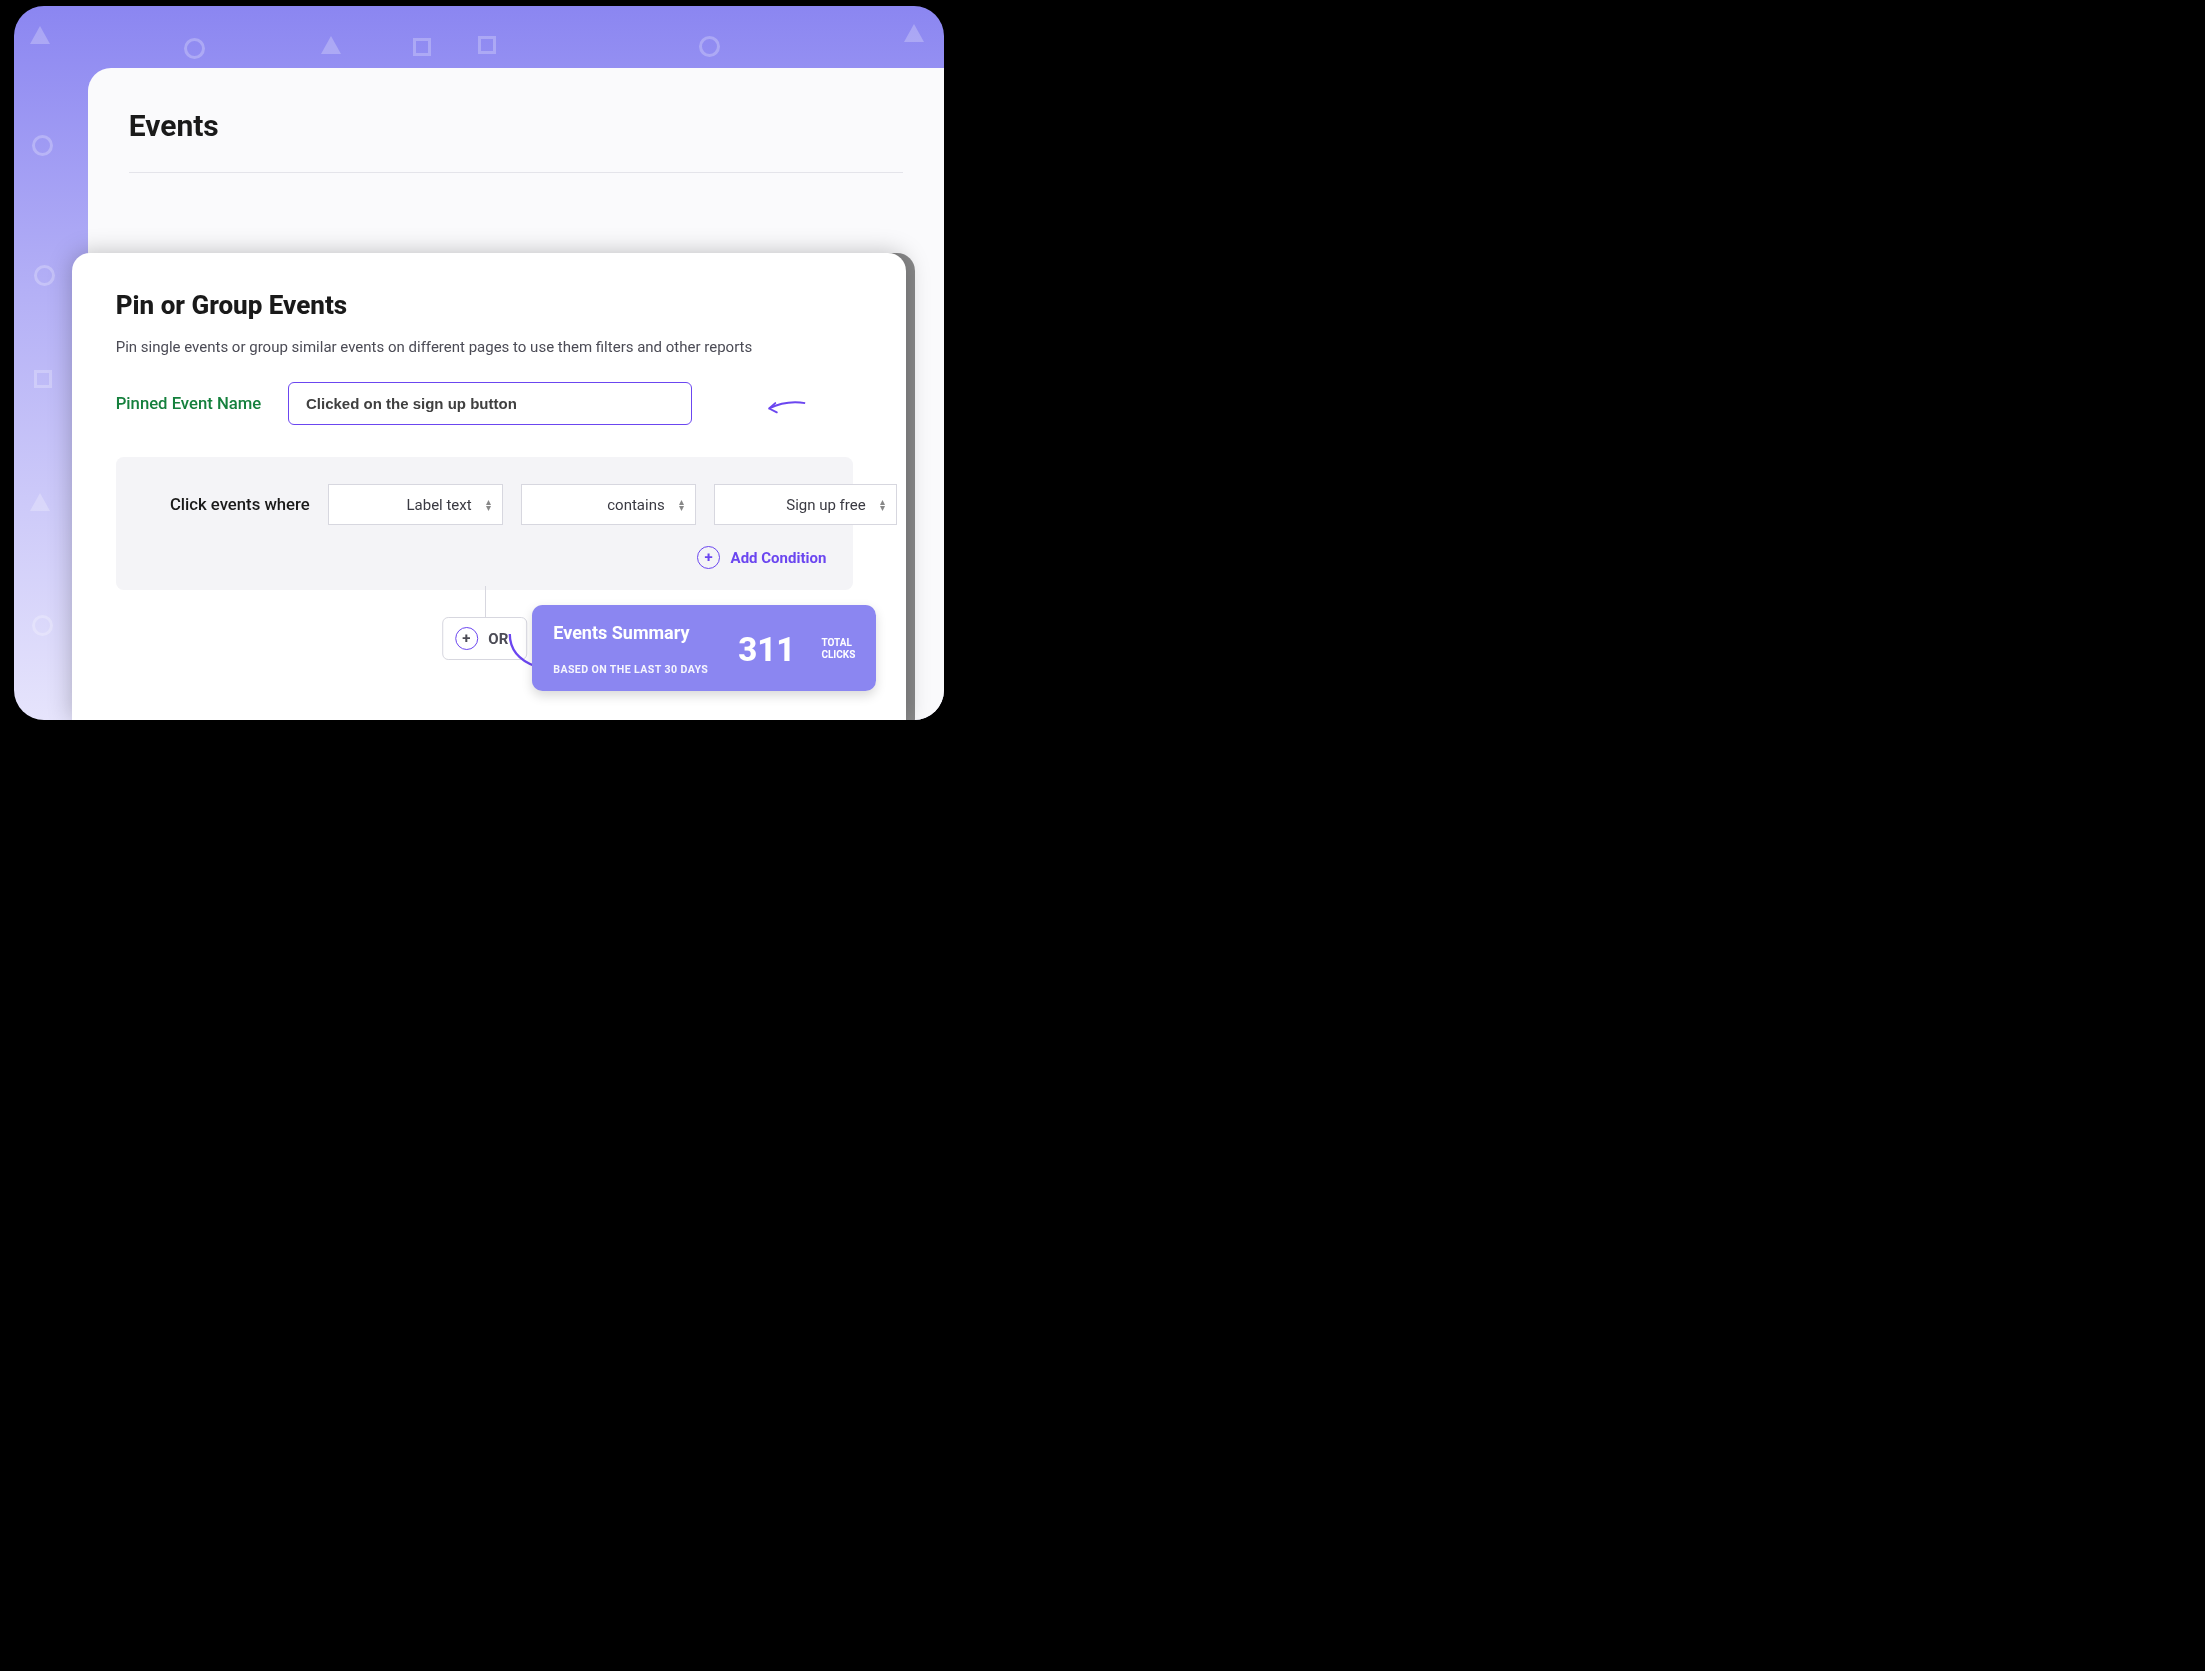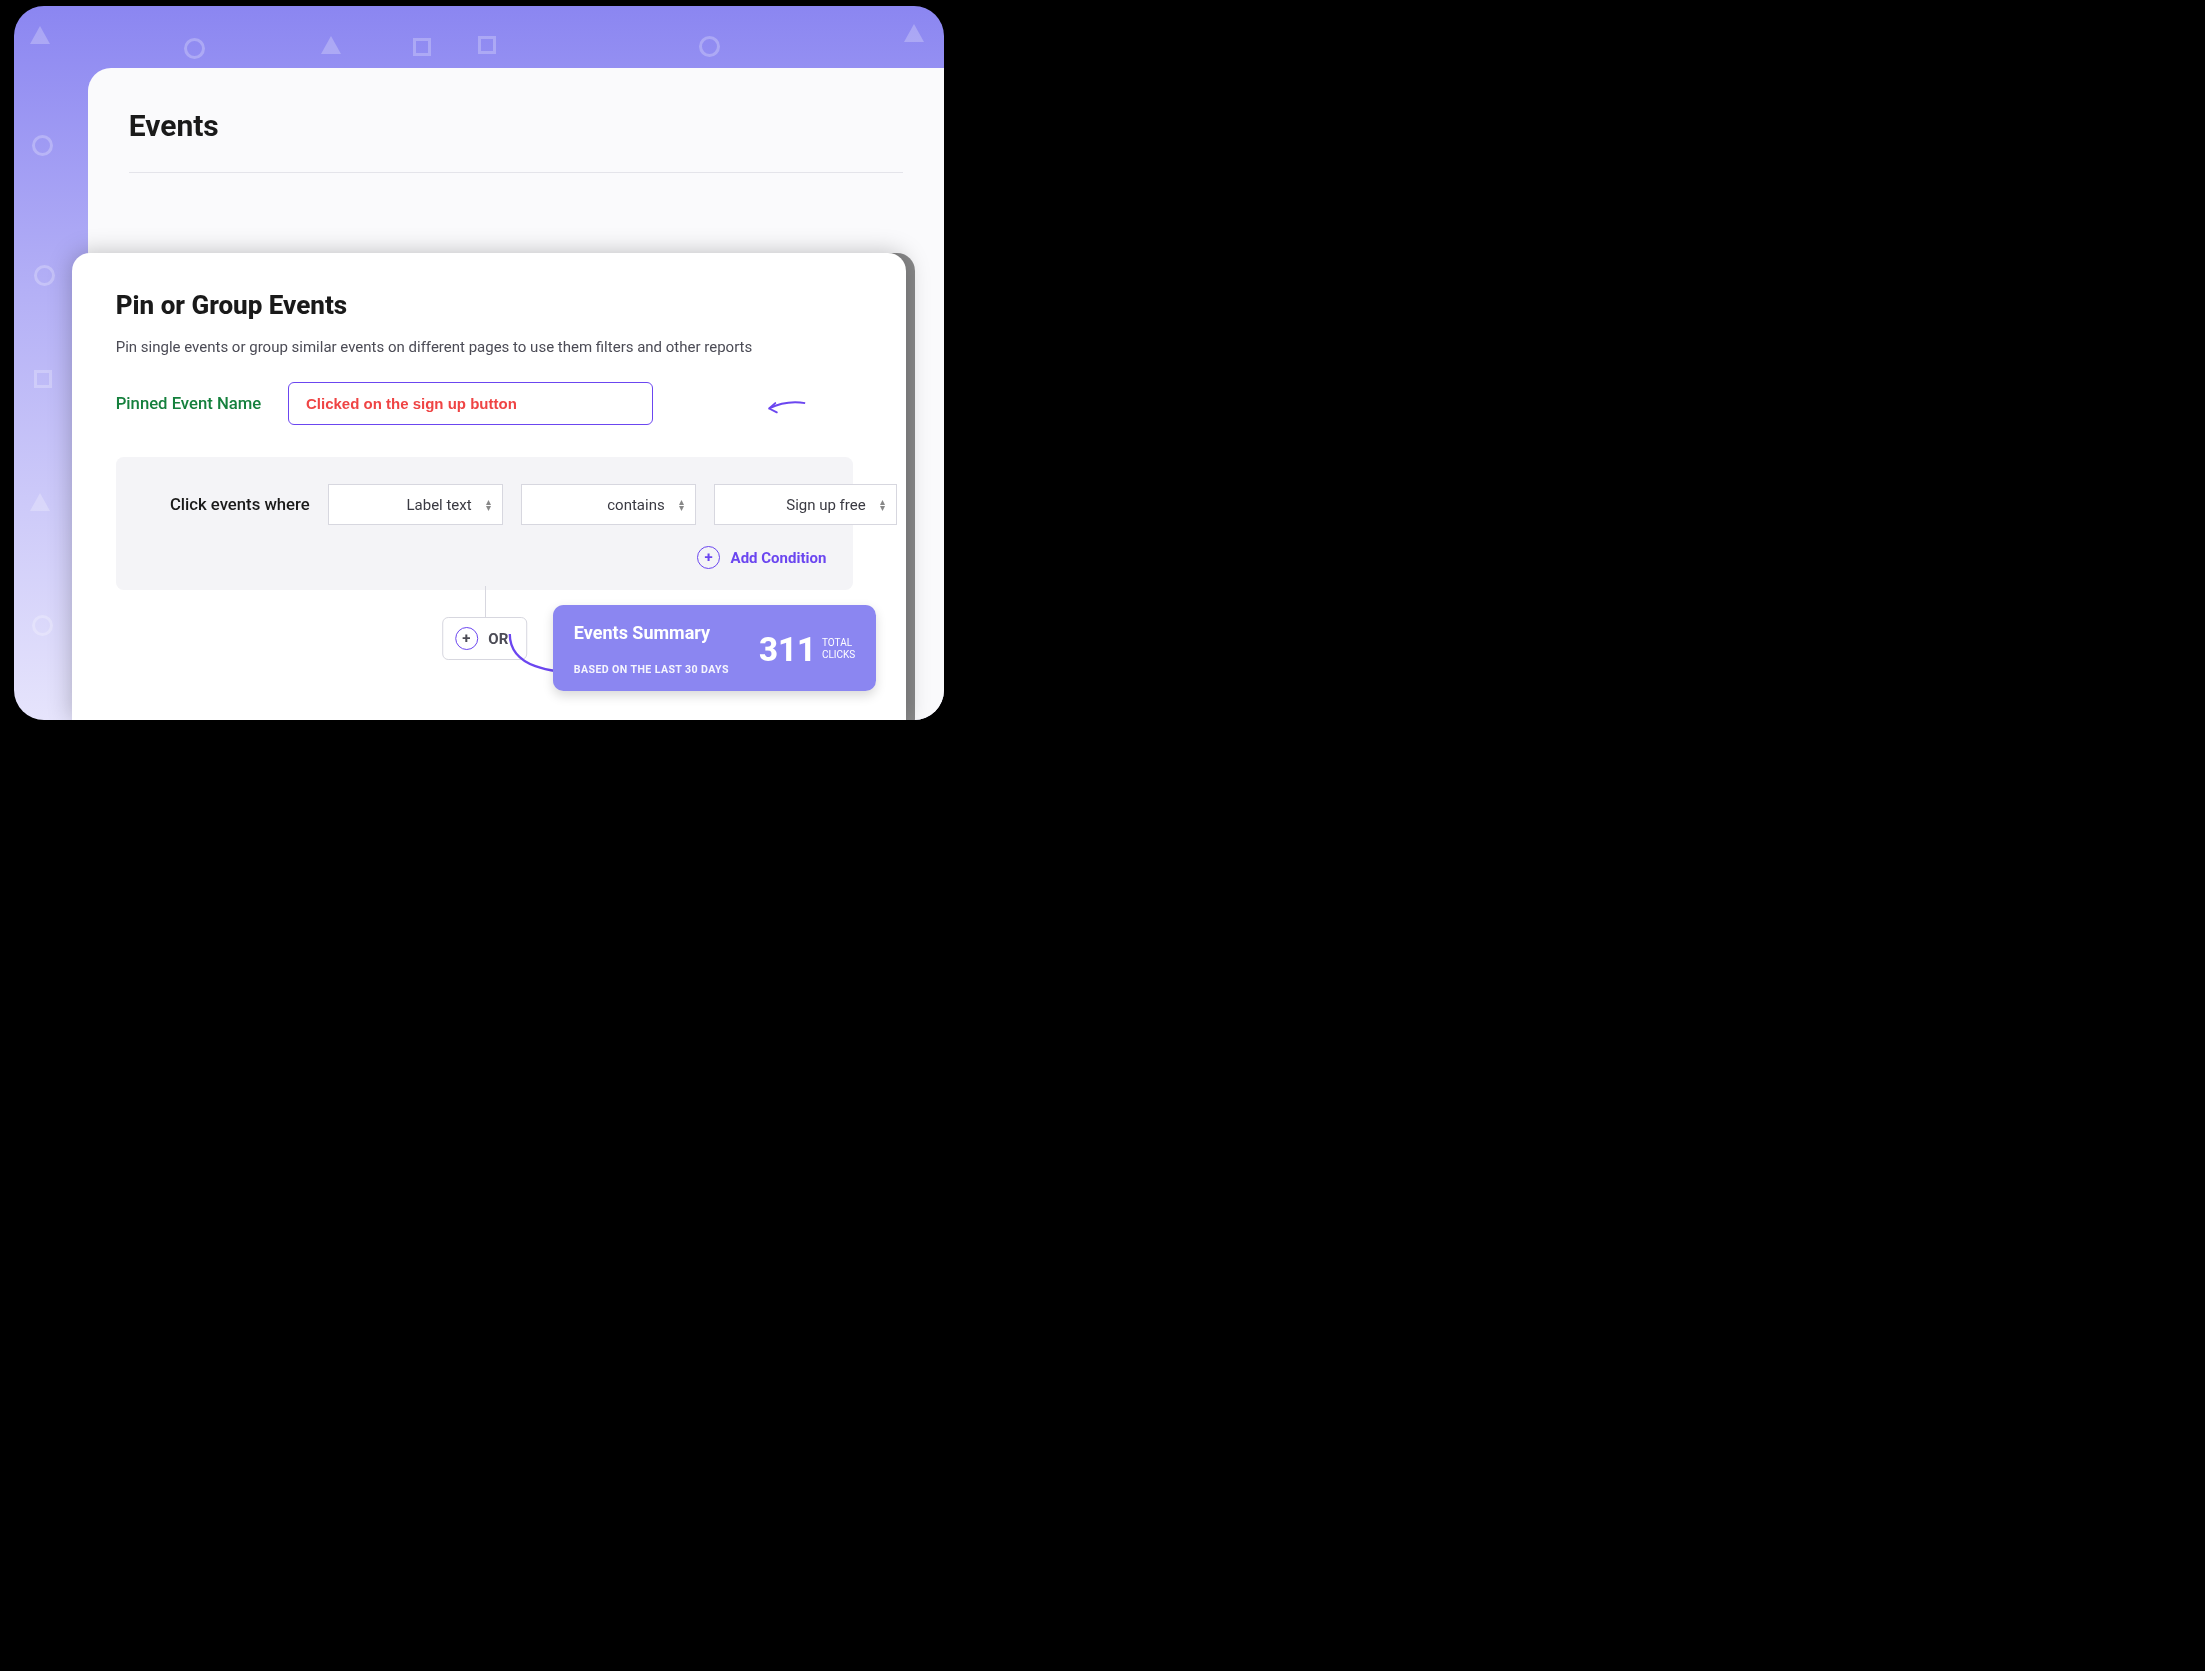--- a/index.html
+++ b/index.html
@@ -108,22 +108,22 @@
     font-size: 16.7px;
     color: #15803d;
     font-weight: 500;
   }
   .name-input {
     border: 1.5px solid #6b46f0;
     border-radius: 6px;
     padding: 12px 16.7px;
     font-size: 15px;
     font-weight: 700;
-    color: #ef4444;
-    width: 365px;
+    color: #404040;
+    width: 404px;
     outline: none;
   }
   .arrow-into-input {
     position: absolute;
     left: 647px;
     top: 15px;
   }
 
   
   .conditions {
@@ -249,22 +249,23 @@
     align-items: center;
     gap: 6px;
   }
   .summary-number {
     font-size: 33px;
     font-weight: 800;
     line-height: 1;
   }
   .summary-unit {
     font-size: 10px;
-    font-weight: 400;
+    font-weight: 700;
     line-height: 1.2;
+    margin-left: 20px;
   }
 
   .curved-arrow {
     position: absolute;
     left: 434px;
     bottom: 29px;
     width: 129px;
     height: 61px;
     pointer-events: none;
   }

